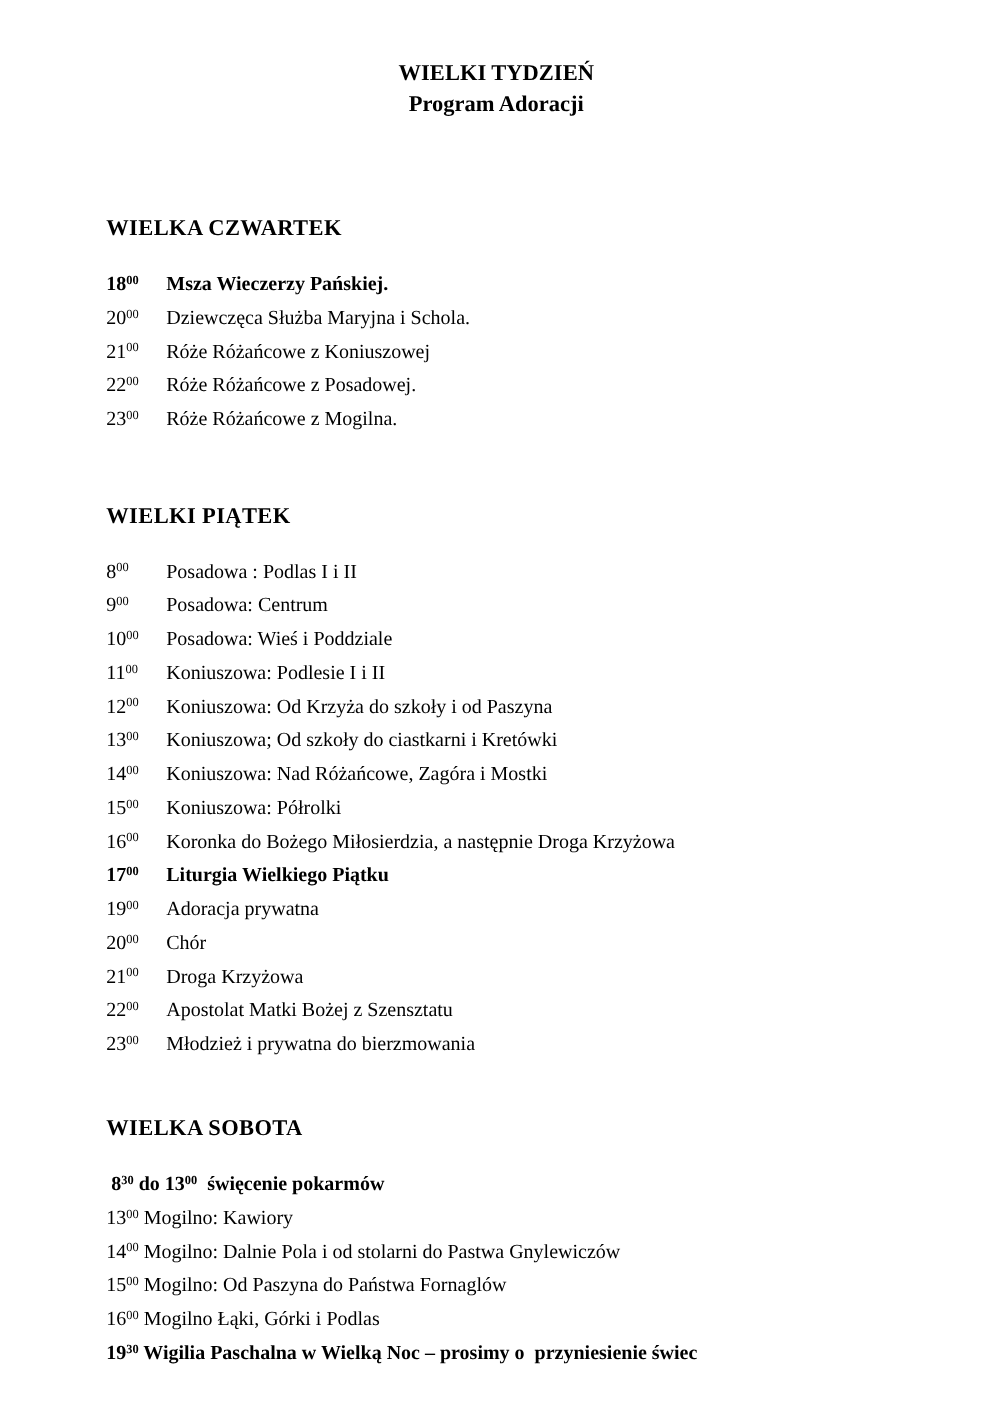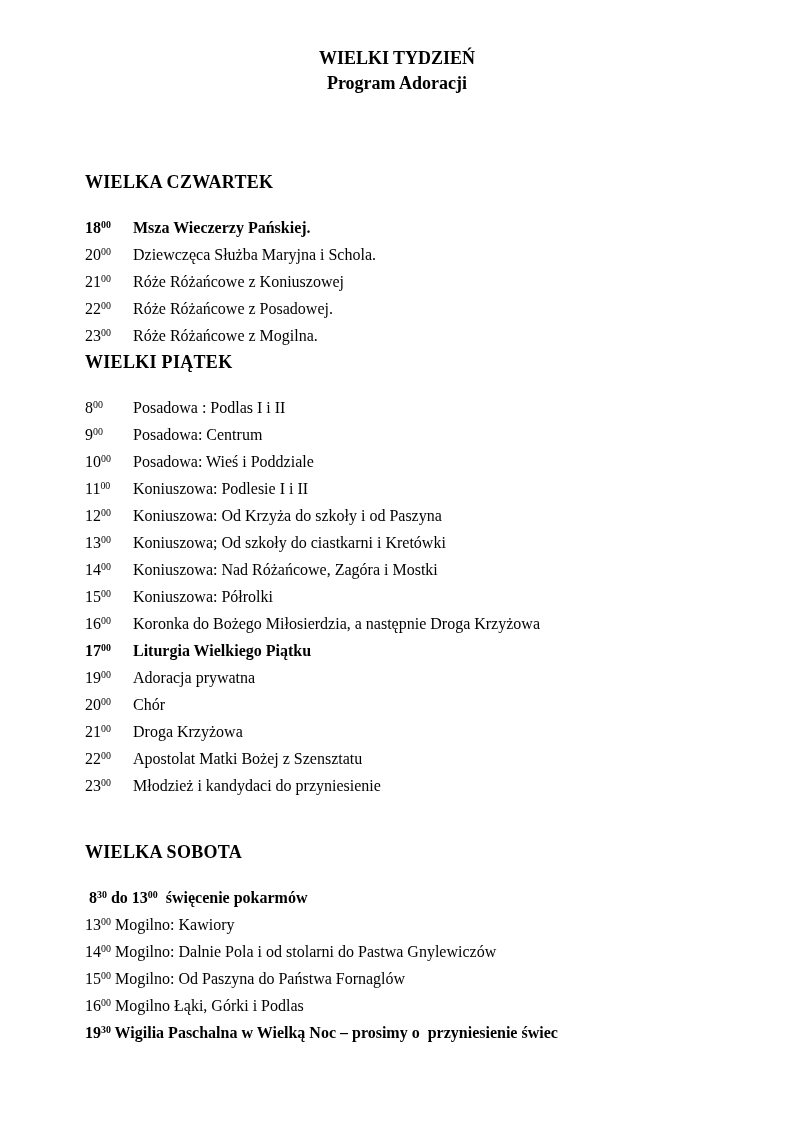--- a/index.html
+++ b/index.html
@@ -28,21 +28,21 @@
     font-size: 18px;
     line-height: 25px;
   }
   .section-heading {
     font-weight: bold;
     font-size: 18px;
     line-height: 25px;
     letter-spacing: 0.3px;
   }
   .sec1 { margin-top: 74px; }
-  .sec2 { }
+  .sec2 { margin-top: 50px; }
   .sec3 { margin-top: 40px; }
   .list { margin-top: 20px; }
   .row {
     font-size: 16px;
     line-height: 25px;
     white-space: pre;
   }
   .row.bold { font-weight: bold; }
   .time.tabbed {
     display: inline-block;
@@ -86,21 +86,21 @@
         <div class="row"><span class="time tabbed"><span>12</span><span class="sup">00</span></span><span class="text"><span>Koniuszowa: Od Krzyża do szkoły i od Paszyna</span></span></div>
         <div class="row"><span class="time tabbed"><span>13</span><span class="sup">00</span></span><span class="text"><span>Koniuszowa; Od szkoły do ciastkarni i Kretówki</span></span></div>
         <div class="row"><span class="time tabbed"><span>14</span><span class="sup">00</span></span><span class="text"><span>Koniuszowa: Nad Różańcowe, Zagóra i Mostki</span></span></div>
         <div class="row"><span class="time tabbed"><span>15</span><span class="sup">00</span></span><span class="text"><span>Koniuszowa: Półrolki</span></span></div>
         <div class="row"><span class="time tabbed"><span>16</span><span class="sup">00</span></span><span class="text"><span>Koronka do Bożego Miłosierdzia, a następnie Droga Krzyżowa</span></span></div>
         <div class="row bold"><span class="time tabbed"><span>17</span><span class="sup">00</span></span><span class="text"><span>Liturgia Wielkiego Piątku</span></span></div>
         <div class="row"><span class="time tabbed"><span>19</span><span class="sup">00</span></span><span class="text"><span>Adoracja prywatna</span></span></div>
         <div class="row"><span class="time tabbed"><span>20</span><span class="sup">00</span></span><span class="text"><span>Chór</span></span></div>
         <div class="row"><span class="time tabbed"><span>21</span><span class="sup">00</span></span><span class="text"><span>Droga Krzyżowa</span></span></div>
         <div class="row"><span class="time tabbed"><span>22</span><span class="sup">00</span></span><span class="text"><span>Apostolat Matki Bożej z Szensztatu</span></span></div>
-        <div class="row"><span class="time tabbed"><span>23</span><span class="sup">00</span></span><span class="text"><span>Młodzież i kandydaci do przyniesienie</span></span></div>
+        <div class="row"><span class="time tabbed"><span>23</span><span class="sup">00</span></span><span class="text"><span>Młodzież i prywatna do bierzmowania</span></span></div>
       </div>
   </div>
 
   <div class="section sec3">
     <div class="section-heading">WIELKA SOBOTA</div>
     <div class="list">
         <div class="row bold"><span class="time"><span> 8</span><span class="sup">30</span><span> do 13</span><span class="sup">00</span></span><span class="text"><span>  święcenie pokarmów</span></span></div>
         <div class="row"><span class="time"><span>13</span><span class="sup">00</span></span><span class="text"><span> Mogilno: Kawiory</span></span></div>
         <div class="row"><span class="time"><span>14</span><span class="sup">00</span></span><span class="text"><span> Mogilno: Dalnie Pola i od stolarni do Pastwa Gnylewiczów</span></span></div>
         <div class="row"><span class="time"><span>15</span><span class="sup">00</span></span><span class="text"><span> Mogilno: Od Paszyna do Państwa Fornaglów</span></span></div>

